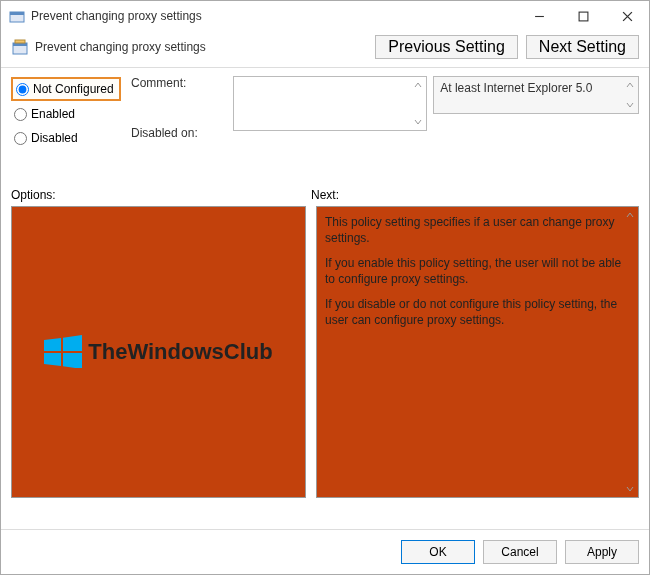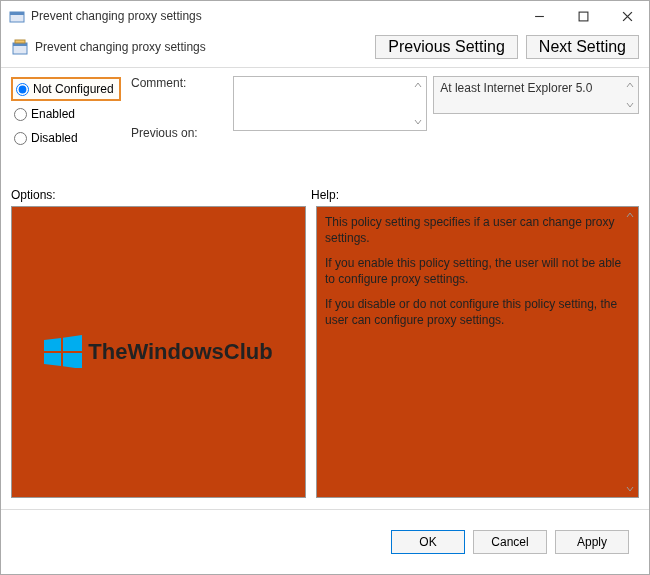--- a/index.html
+++ b/index.html
@@ -32,21 +32,21 @@
     .labels2 { display: flex; padding: 4px 10px 4px 10px; justify-content: space-between; }
     .labels2 .col-l { width: 300px; }
     .labels2 .col-r { flex: 1; }
     .panels { display: flex; padding: 0 10px 8px 10px; gap: 10px; height: 300px; }
     .panel { border: 1px solid #999; background: #c2410c; position: relative; }
     .panel.options { width: 295px; display: flex; align-items: center; justify-content: center; }
     .panel.help { flex: 1; padding: 8px 16px 8px 8px; position: relative; }
     .panel.help p { margin-bottom: 10px; line-height: 1.3; color: #222; }
     .watermark { display: flex; align-items: center; gap: 6px; }
     .watermark .wm-text { font-weight: 600; font-size: 22px; color: #222; }
-    .footer { position: absolute; bottom: 0; left: 0; right: 0; border-top: 1px solid #ddd; display: flex; justify-content: flex-end; padding: 20px; gap: 8px; }
+    .footer { position: absolute; bottom: 0; left: 0; right: 0; border-top: 1px solid #ddd; display: flex; justify-content: flex-end; padding: 10px; gap: 8px; }
     .footer button { width: 74px; height: 24px; border: 1px solid #bbb; background: #f5f5f5; cursor: pointer; }
     .footer button.primary { border-color: #0078d7; }
   </style>
 </head>
 <body>
 
 <div class="titlebar">
   <span class="tb-icon">
     <svg viewBox="0 0 16 16">
         <rect x="1" y="4" width="14" height="10" fill="#e0e8f5" stroke="#5b8bc3"></rect>
@@ -96,21 +96,21 @@
       <input type="radio" name="state" style="">
       <span>Enabled</span>
     </label>
     <label class="radio-wrap">
       <input type="radio" name="state" style="">
       <span>Disabled</span>
     </label>
   </div>
   <div class="labels-col">
     <div class="lbl">Comment:</div>
-    <div class="lbl">Previous on:</div>
+    <div class="lbl">Disabled on:</div>
   </div>
   <div class="inputs-col">
     <div class="comment-box">
       <span></span>
       <span class="tiny-chevron up">
           <svg viewBox="0 0 8 8">
             <path d="M1 6 L4 2 L7 6" fill="none" stroke="#999" stroke-width="1"></path>
           </svg>
         </span>
       <span class="tiny-chevron down">
@@ -130,21 +130,21 @@
           <svg viewBox="0 0 8 8">
             <path d="M1 2 L4 6 L7 2" fill="none" stroke="#999" stroke-width="1"></path>
           </svg>
         </span>
     </div>
   </div>
 </div>
 
 <div class="labels2">
   <div class="col-l">Options:</div>
-  <div class="col-r">Help:</div>
+  <div class="col-r">Next:</div>
 </div>
 
 <div class="panels">
   <div class="panel options">
     <div class="watermark">
       <span>
         <svg width="38" height="34" viewBox="0 0 38 34">
           <polygon points="0,6 17,4 17,17 0,17" fill="#00adef"></polygon>
           <polygon points="19,3.8 38,1 38,17 19,17" fill="#00adef"></polygon>
           <polygon points="0,19 17,19 17,32 0,30" fill="#00adef"></polygon>

